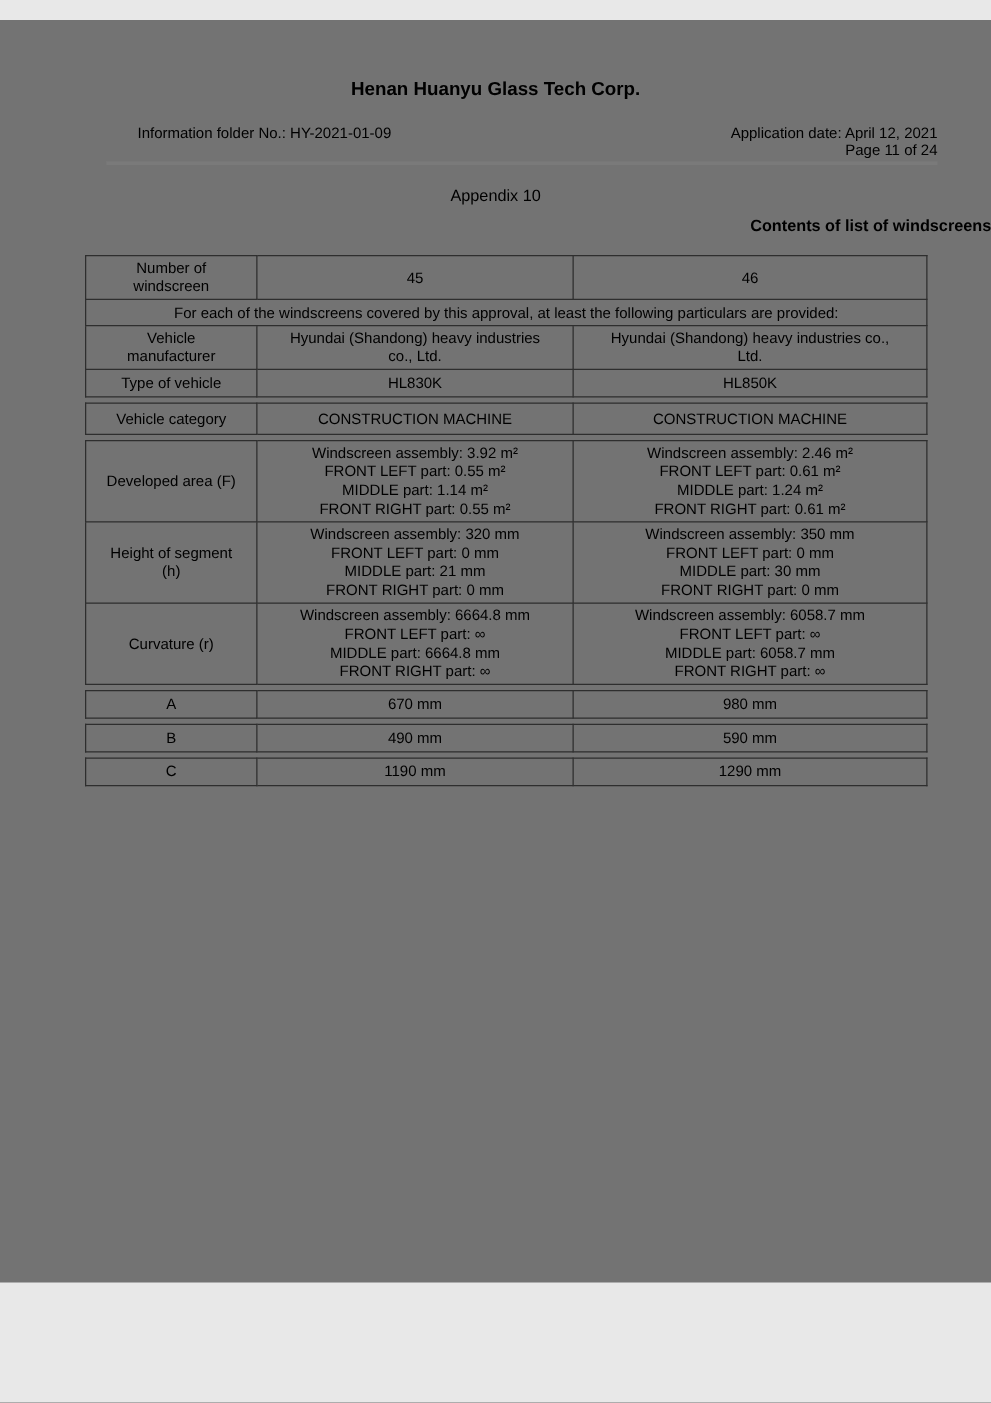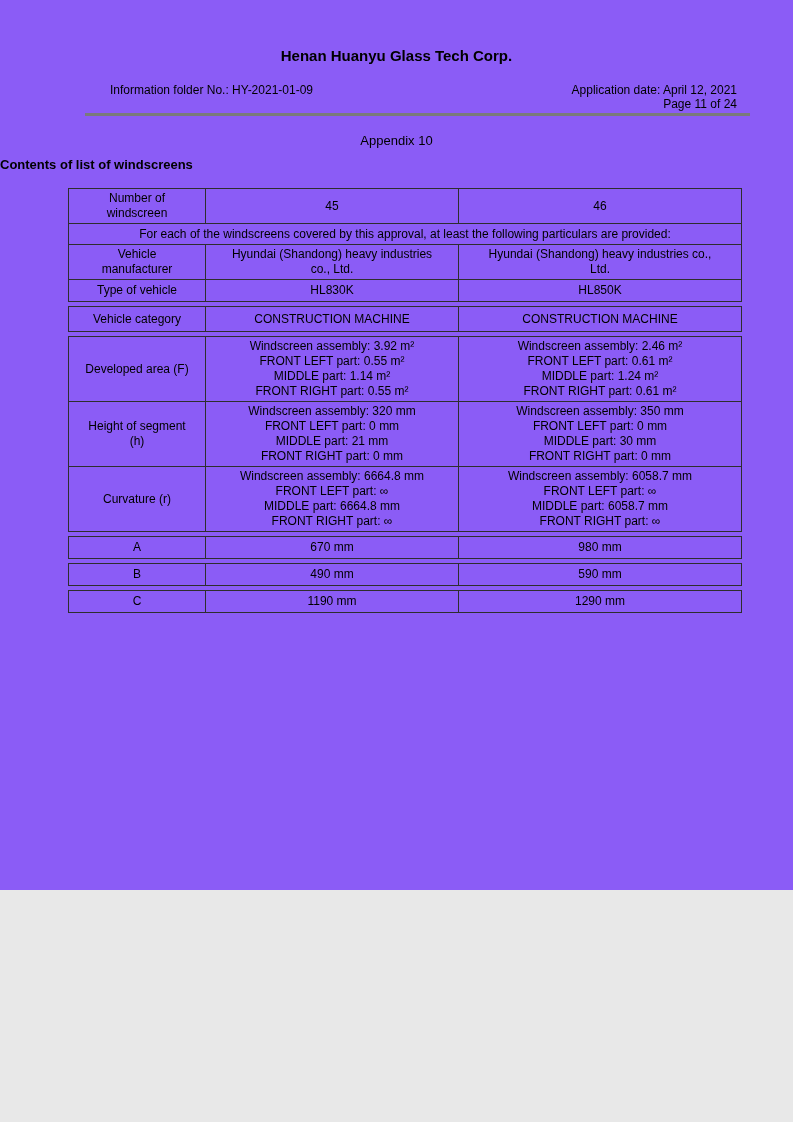--- a/index.html
+++ b/index.html
@@ -1,60 +1,60 @@
 <!DOCTYPE html>
 <html><head>
 <meta charset="utf-8">
 <style>
   html, body { margin: 0; padding: 0; background: #e8e8e8; }
   .page {
     position: relative;
     width: 793px;
-    height: 890px;
-    margin: 0 auto;
-    background: #8b5cf6;
+    height: 1010px;
+    margin: 16px auto;
+    background: #737373;
     font-family: "Liberation Sans", "DejaVu Sans", sans-serif;
     color: #000000;
     box-sizing: border-box;
     padding-top: 46px;
     overflow: hidden;
   }
   .company {
     text-align: center;
     font-size: 15px;
     font-weight: bold;
     line-height: 19px;
   }
   .meta {
     display: flex;
     justify-content: space-between;
     align-items: flex-start;
     margin-top: 18px;
     padding-left: 110px;
-    padding-right: 56px;
+    padding-right: 43px;
     font-size: 12px;
     line-height: 14px;
   }
   .meta-right { text-align: right; }
   .rule {
     margin: 2px 0 0 85px;
     width: 665px;
     height: 3px;
     background: #7a7a7a;
   }
   .appendix-title {
     margin-top: 17px;
     text-align: center;
     font-size: 13px;
     font-weight: normal;
     line-height: 15px;
   }
   .appendix-subtitle {
     margin-top: 9px;
-    text-align: left;
+    text-align: right;
     font-size: 13px;
     font-weight: bold;
     line-height: 15px;
   }
   .tables { margin: 16px 0 0 68px; width: 673px; }
   table.sec {
     border-collapse: collapse;
     table-layout: fixed;
     width: 673px;
     margin-bottom: 4px;

